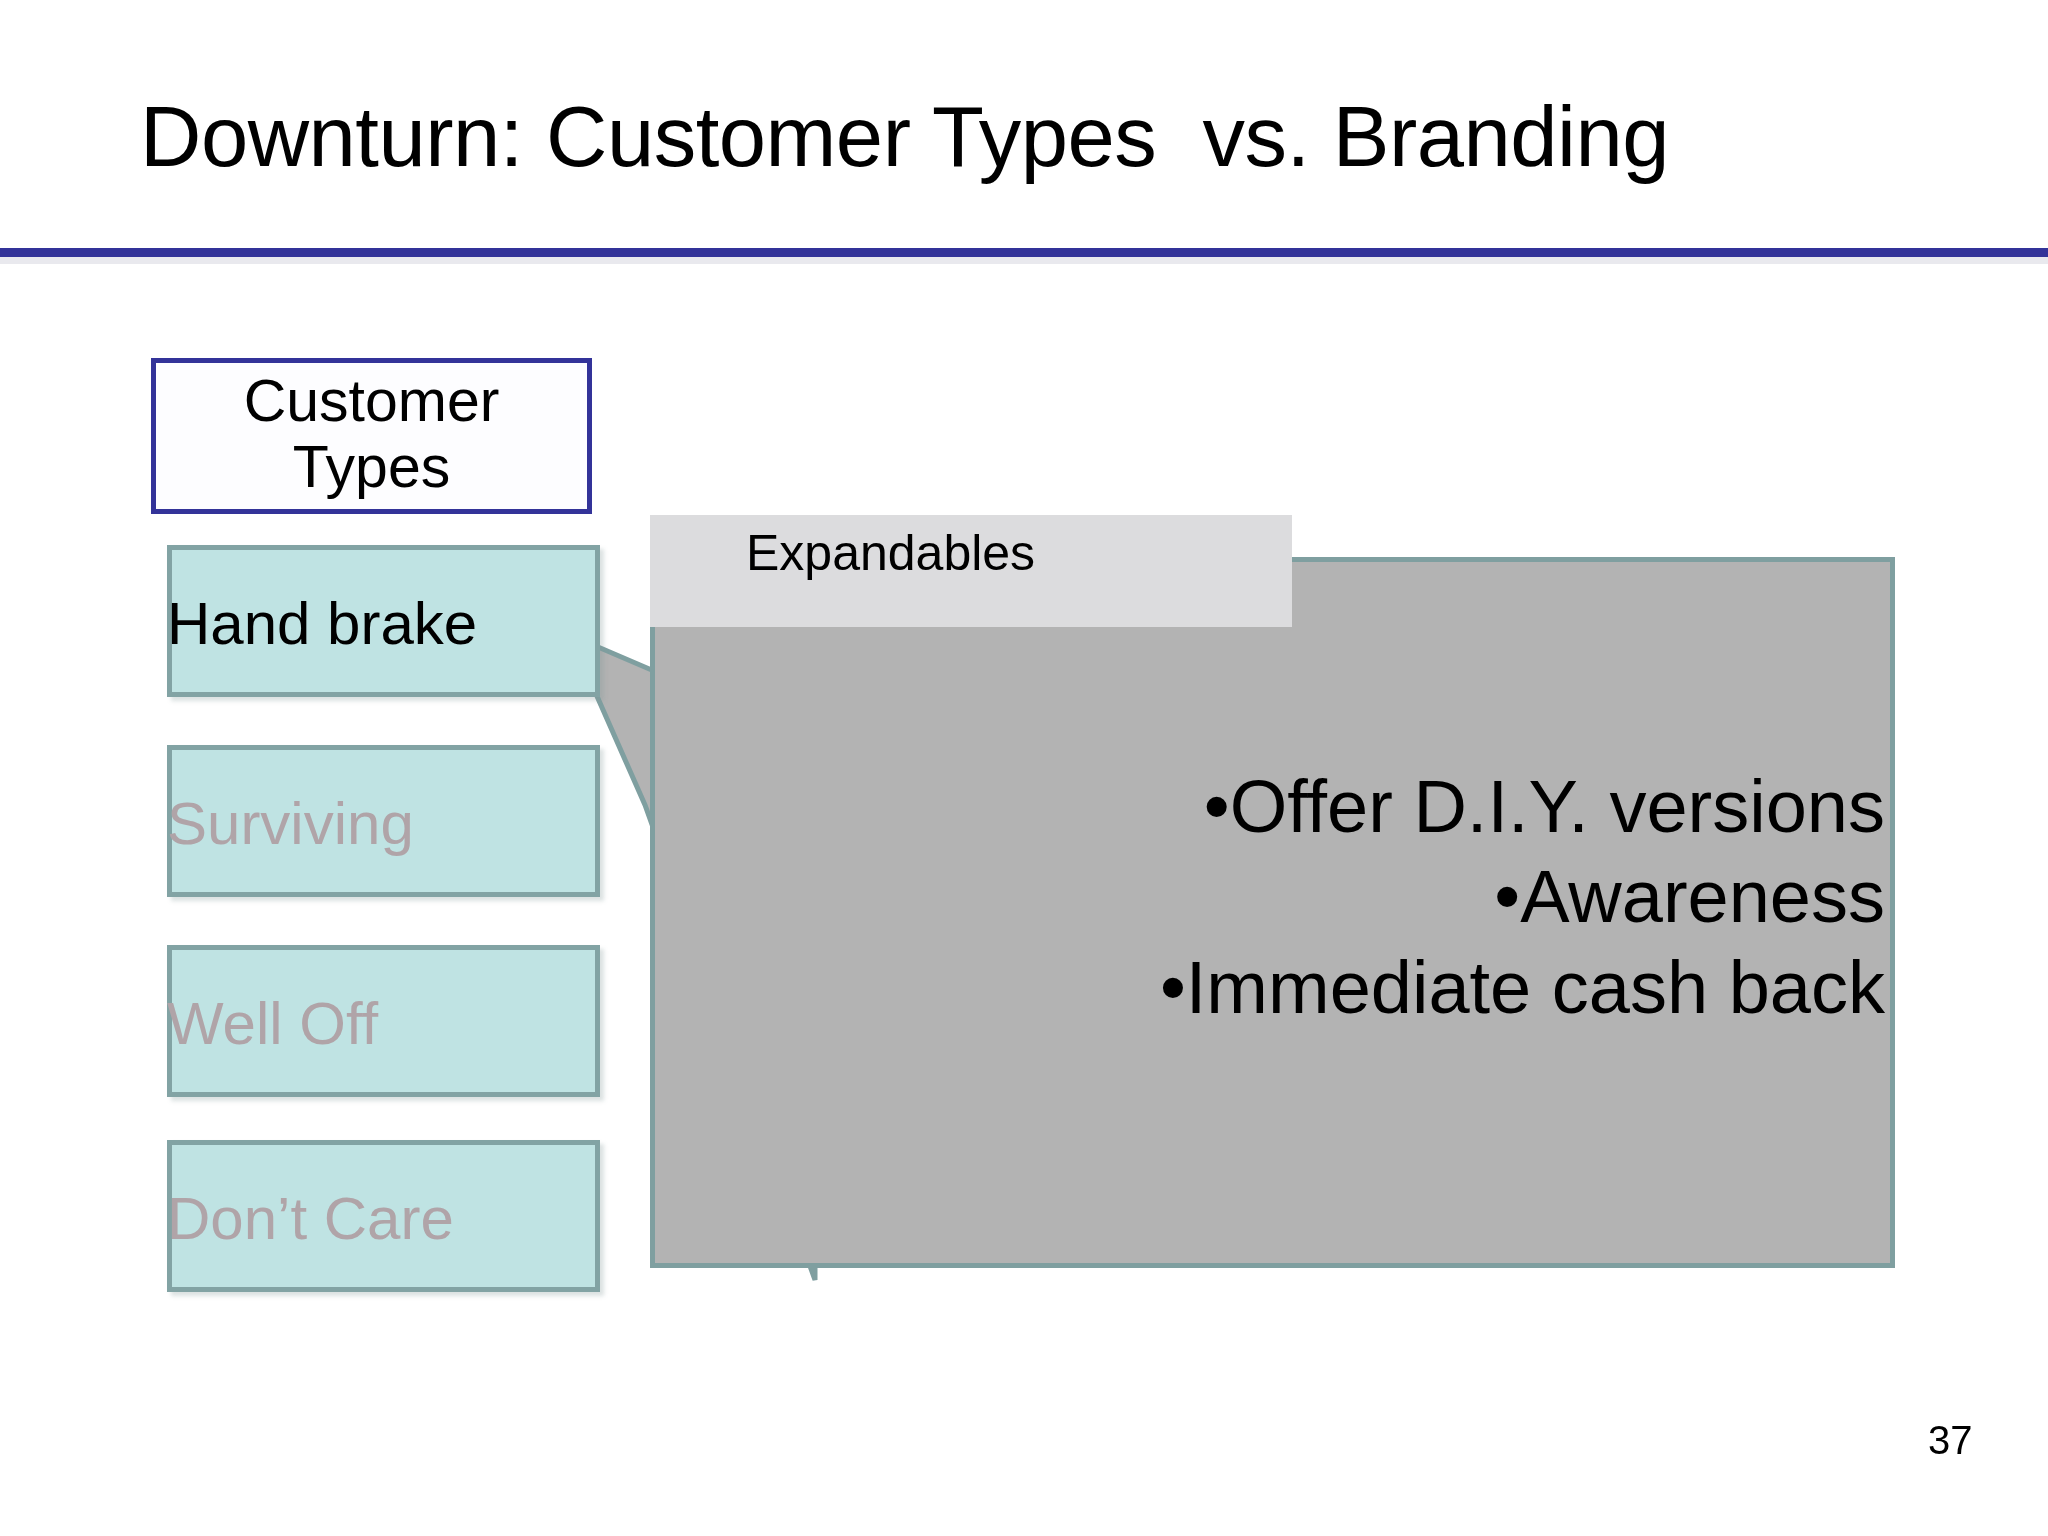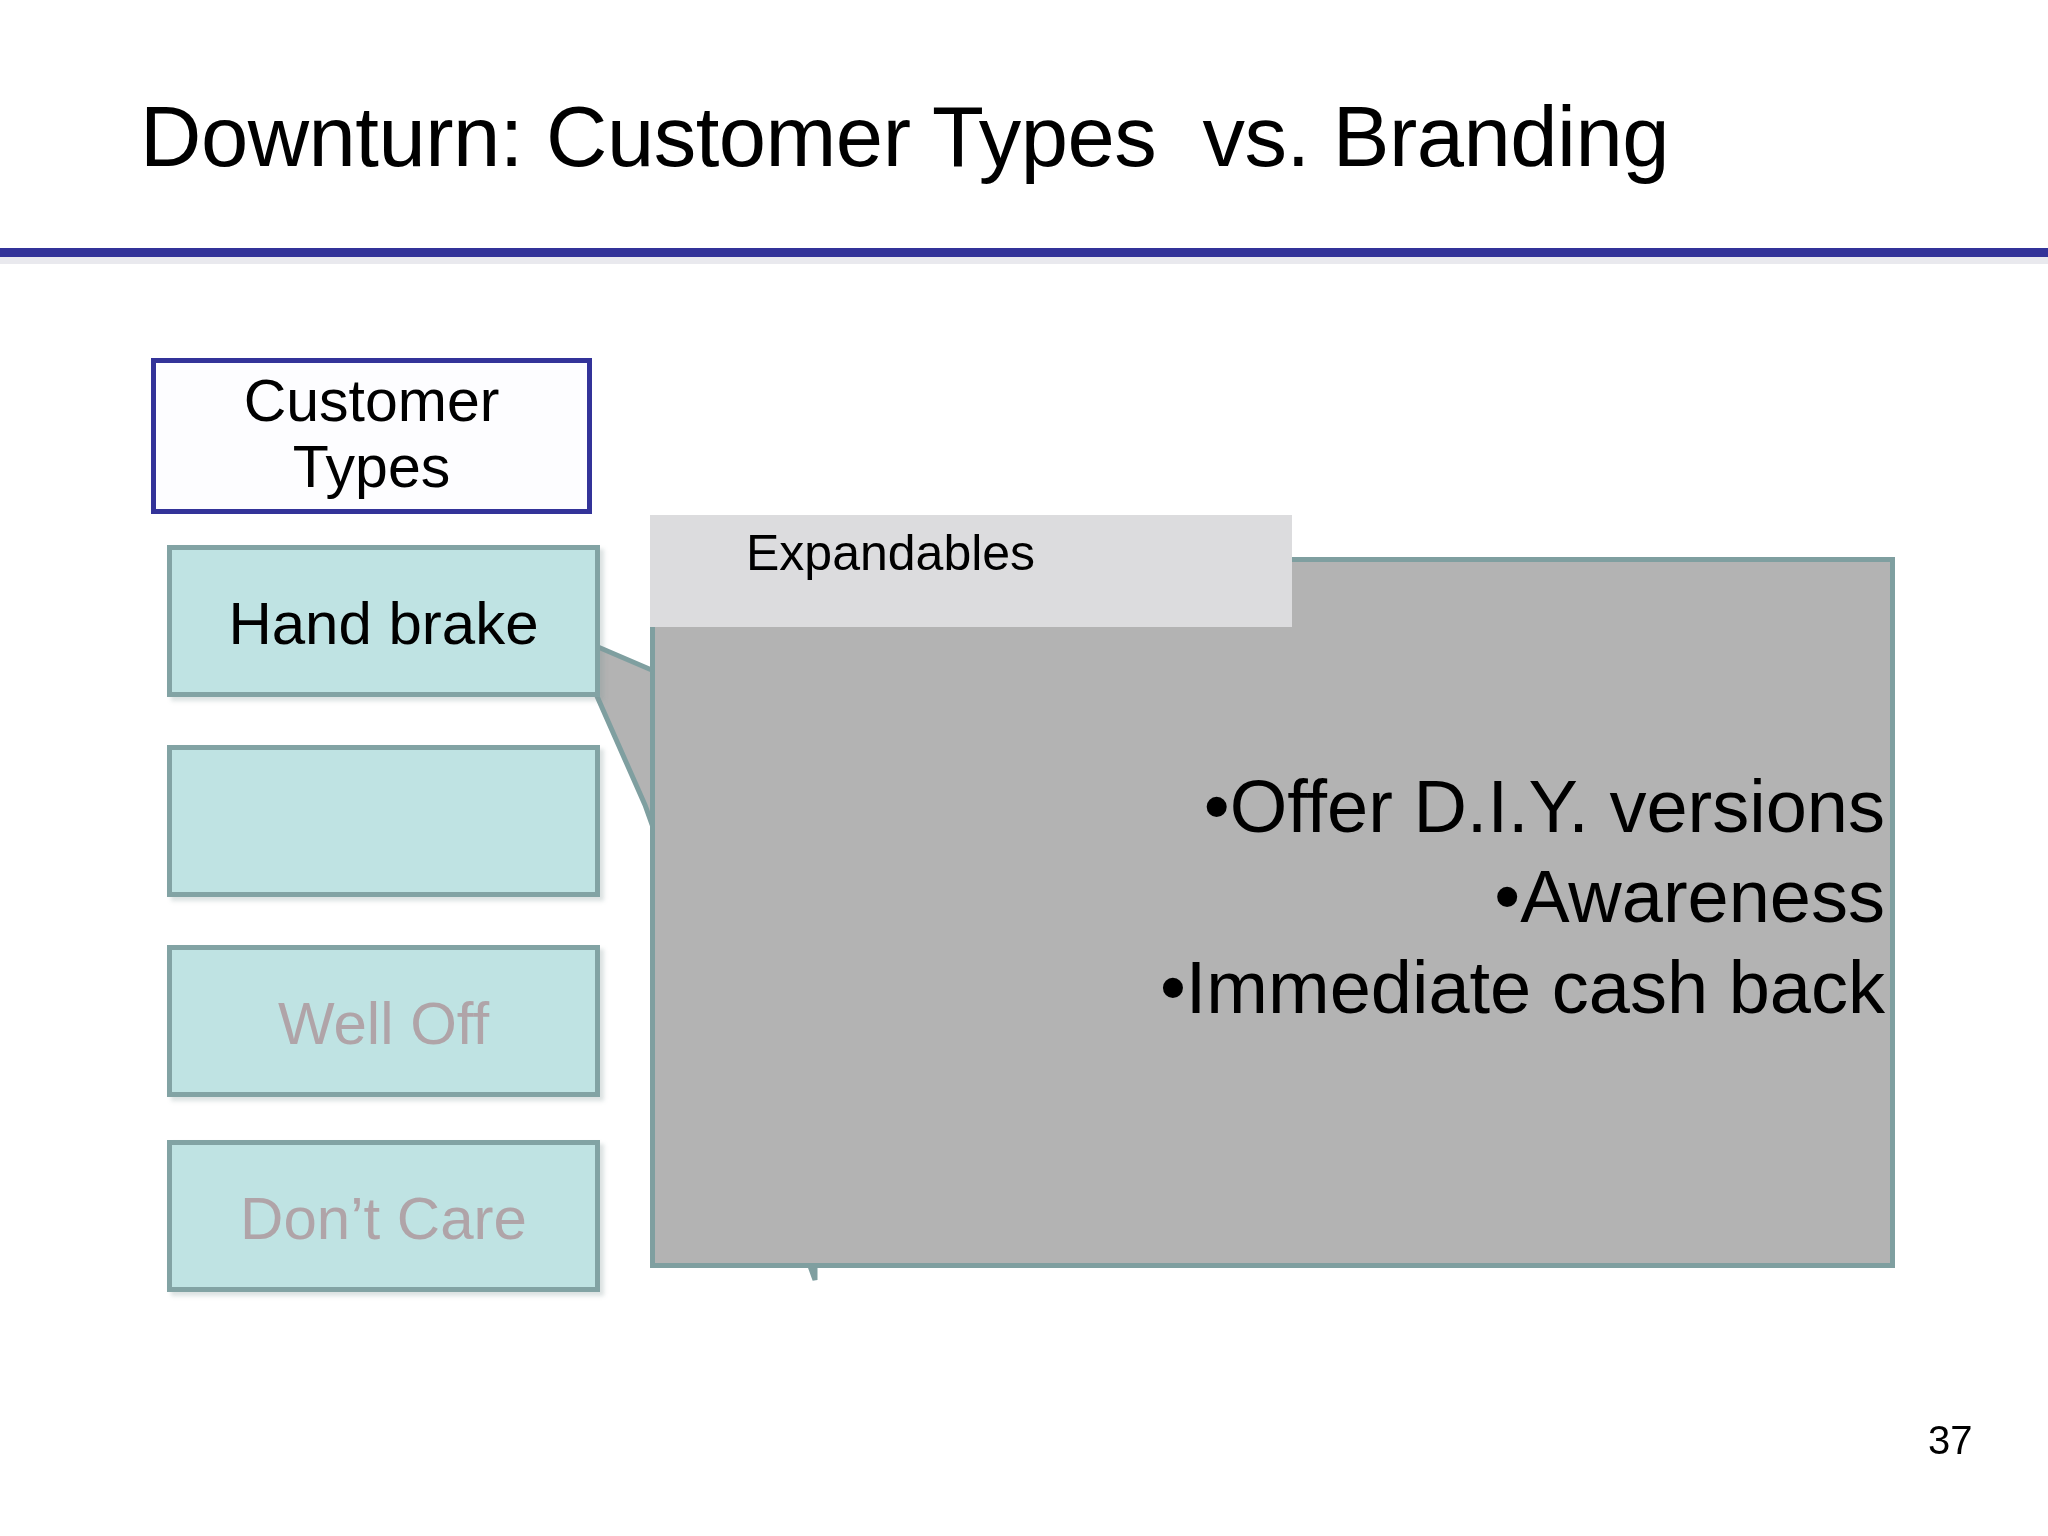--- a/index.html
+++ b/index.html
@@ -77,21 +77,21 @@
     height: 152px;
     box-sizing: border-box;
     background: #bfe3e3;
     border: 5px solid #82a3a4;
     box-shadow: 4px 4px 4px rgba(130,150,150,0.28);
   }
   .type-label {
     position: absolute;
     left: 167px;
     width: 433px;
-    text-align: center;
+    text-align: left;
     font-size: 60px;
     line-height: 1;
     color: #000000;
   }
   .type-label.muted {
     color: #b0a4a8;
   }
 
   #type-box-0 { top: 545px; }
   #type-label-0 { top: 594px; }
@@ -181,20 +181,21 @@
   </svg>
 
   <div id="customer-types-box"></div>
   <div id="customer-types-label">Customer
 Types</div>
 
   <div class="type-box" id="type-box-0"></div>
   <div class="type-label" id="type-label-0">Hand brake</div>
 
   <div class="type-box" id="type-box-1"></div>
+  <div class="type-label muted" id="type-label-1">Surviving</div>
 
   <div class="type-box" id="type-box-2"></div>
   <div class="type-label muted" id="type-label-2">Well Off</div>
 
   <div class="type-box" id="type-box-3"></div>
   <div class="type-label muted" id="type-label-3">Don’t Care</div>
 
   <div id="callout-panel"></div>
 
   <div id="callout-bullets">

